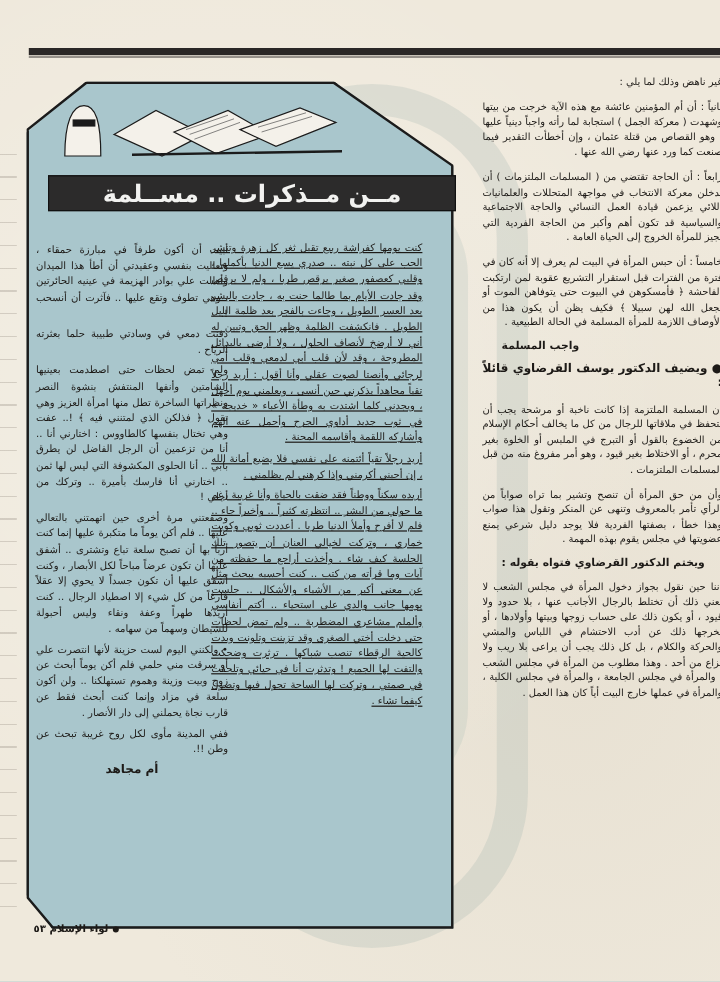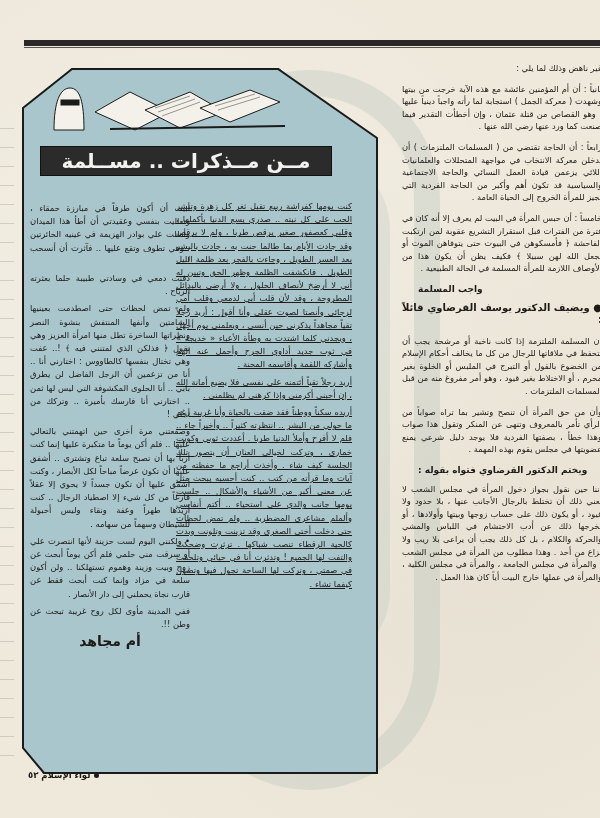--- a/index.html
+++ b/index.html
@@ -21,30 +21,30 @@
   .right-col p{margin:0 0 8px 0;}
   .right-col .sub{font-weight:bold;text-align:left;font-size:9px;margin:6px 0 6px 16px;}
   .right-col .bul{font-weight:bold;font-size:10px;margin:6px 0 8px 0;}
 
   
   .box{position:absolute;left:22px;top:68px;width:356px;height:706px;background:#a9c6cc;
     border:2px solid #1b1b1b;box-sizing:border-box;
     clip-path:polygon(14% 0,72% 0,100% 10%,100% 100%,6% 100%,0 96%,0 6%);}
   .box-border-fix{position:absolute;left:22px;top:68px;width:356px;height:706px;pointer-events:none;}
   .illustration{position:absolute;left:50px;top:82px;width:240px;height:50px;}
-  .title-banner{position:absolute;left:40px;top:146px;width:292px;height:30px;background:#2c2b2b;
+  .title-banner{position:absolute;left:40px;top:146px;width:340px;height:30px;background:#2c2b2b;
     border:1px solid #111;box-sizing:border-box;direction:rtl;display:flex;align-items:center;justify-content:center;}
   .title-banner span{color:#f2f2f0;font-size:20px;font-weight:bold;letter-spacing:3px;
     font-family:"DejaVu Sans",sans-serif;}
 
   .box-col{position:absolute;direction:rtl;text-align:justify;font-size:8.4px;line-height:13.2px;}
   .box-col p{margin:0 0 4px 0;}
   .col-mid{left:176px;top:200px;width:176px;text-decoration:underline;}
   .col-left{left:30px;top:202px;width:160px;}
-  .signature{font-weight:bold;text-align:center;margin-top:12px;font-size:14px;}
+  .signature{font-weight:bold;text-align:center;margin-top:12px;font-size:10px;}
 
   .footer{position:absolute;left:28px;top:770px;direction:rtl;font-size:8.5px;font-weight:bold;}
   .footer .dot{display:inline-block;width:5px;height:5px;border-radius:50%;background:#1d1a17;margin-left:4px;vertical-align:middle;}
   .margin-marks{position:absolute;left:0;top:110px;width:14px;height:660px;
     background:repeating-linear-gradient(to bottom,transparent 0 18px,rgba(120,110,100,.25) 18px 19px);}
 </style>
 </head>
 <body>
 
 <div class="paper-noise"></div>

